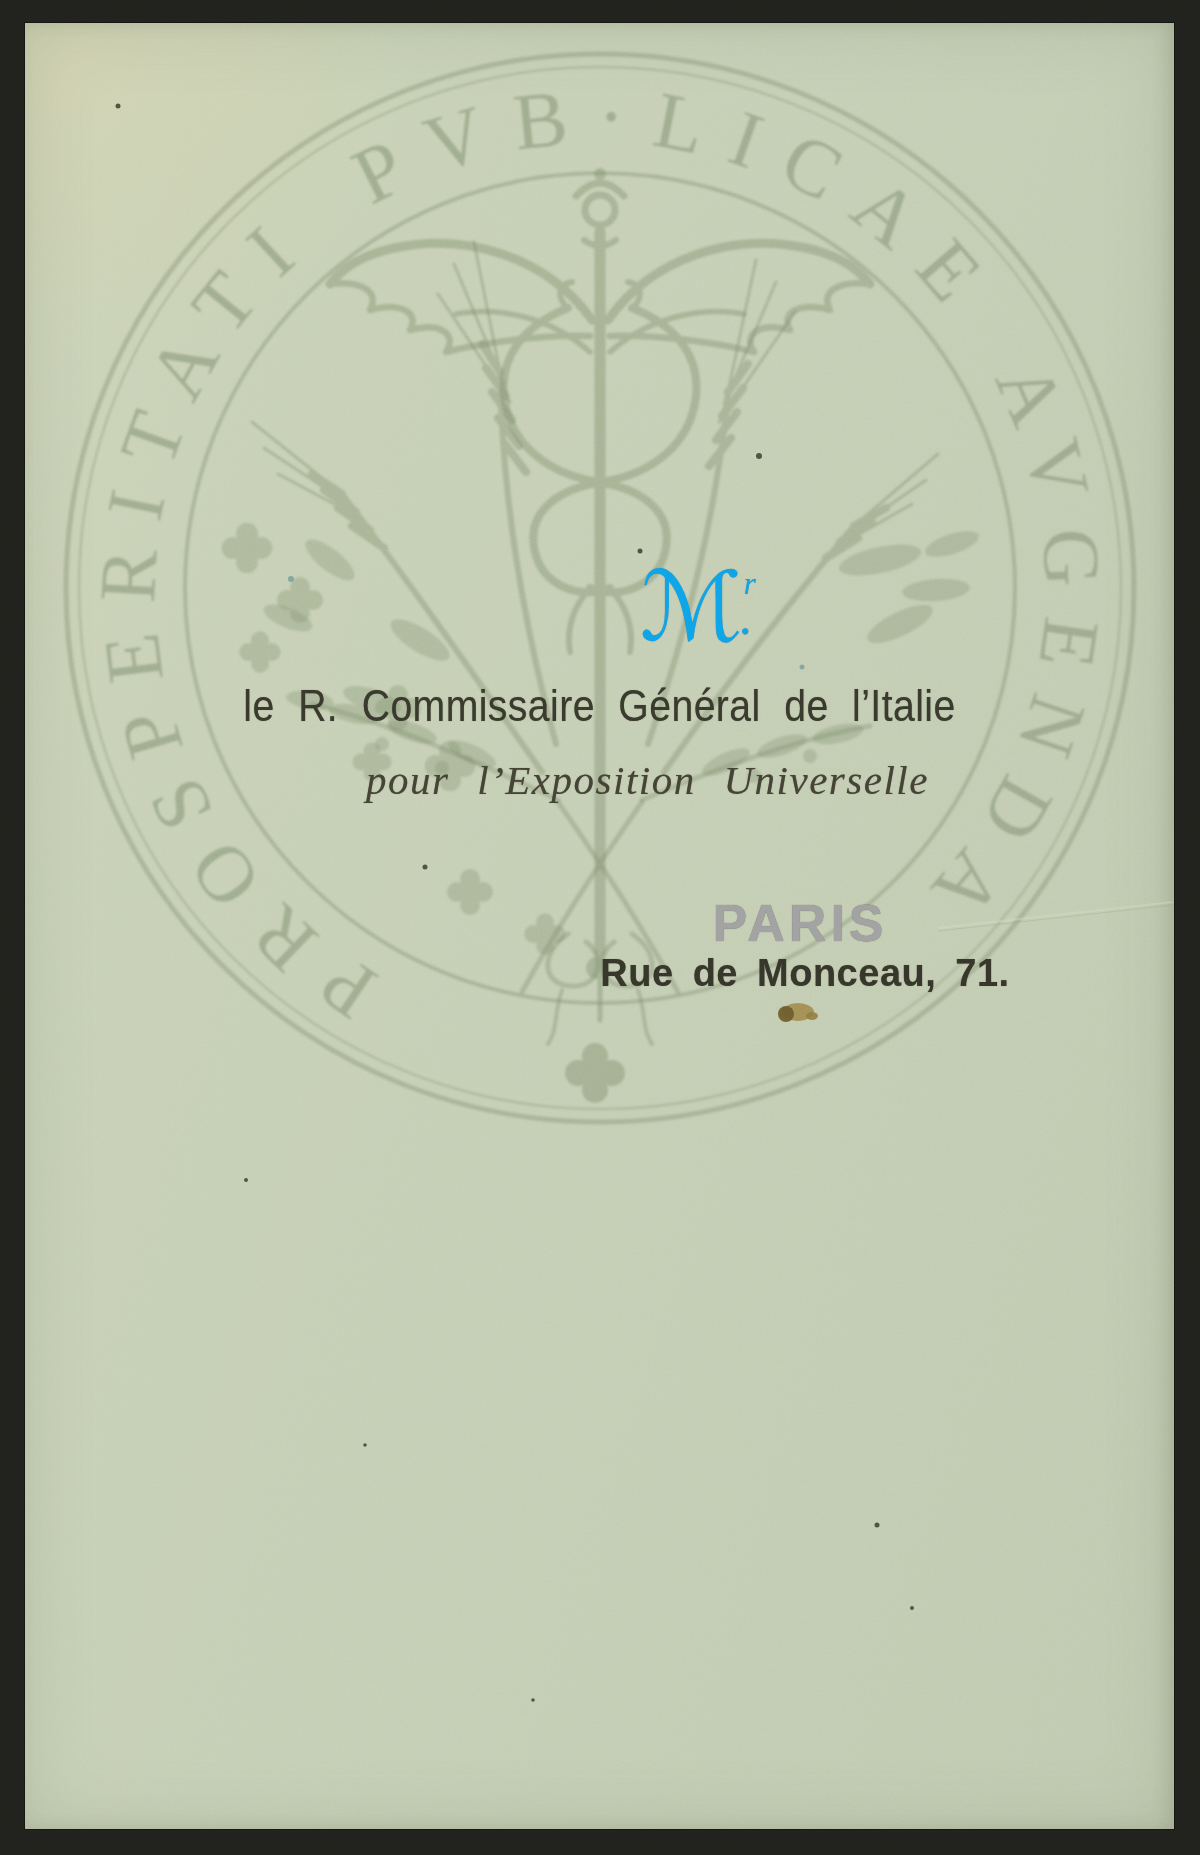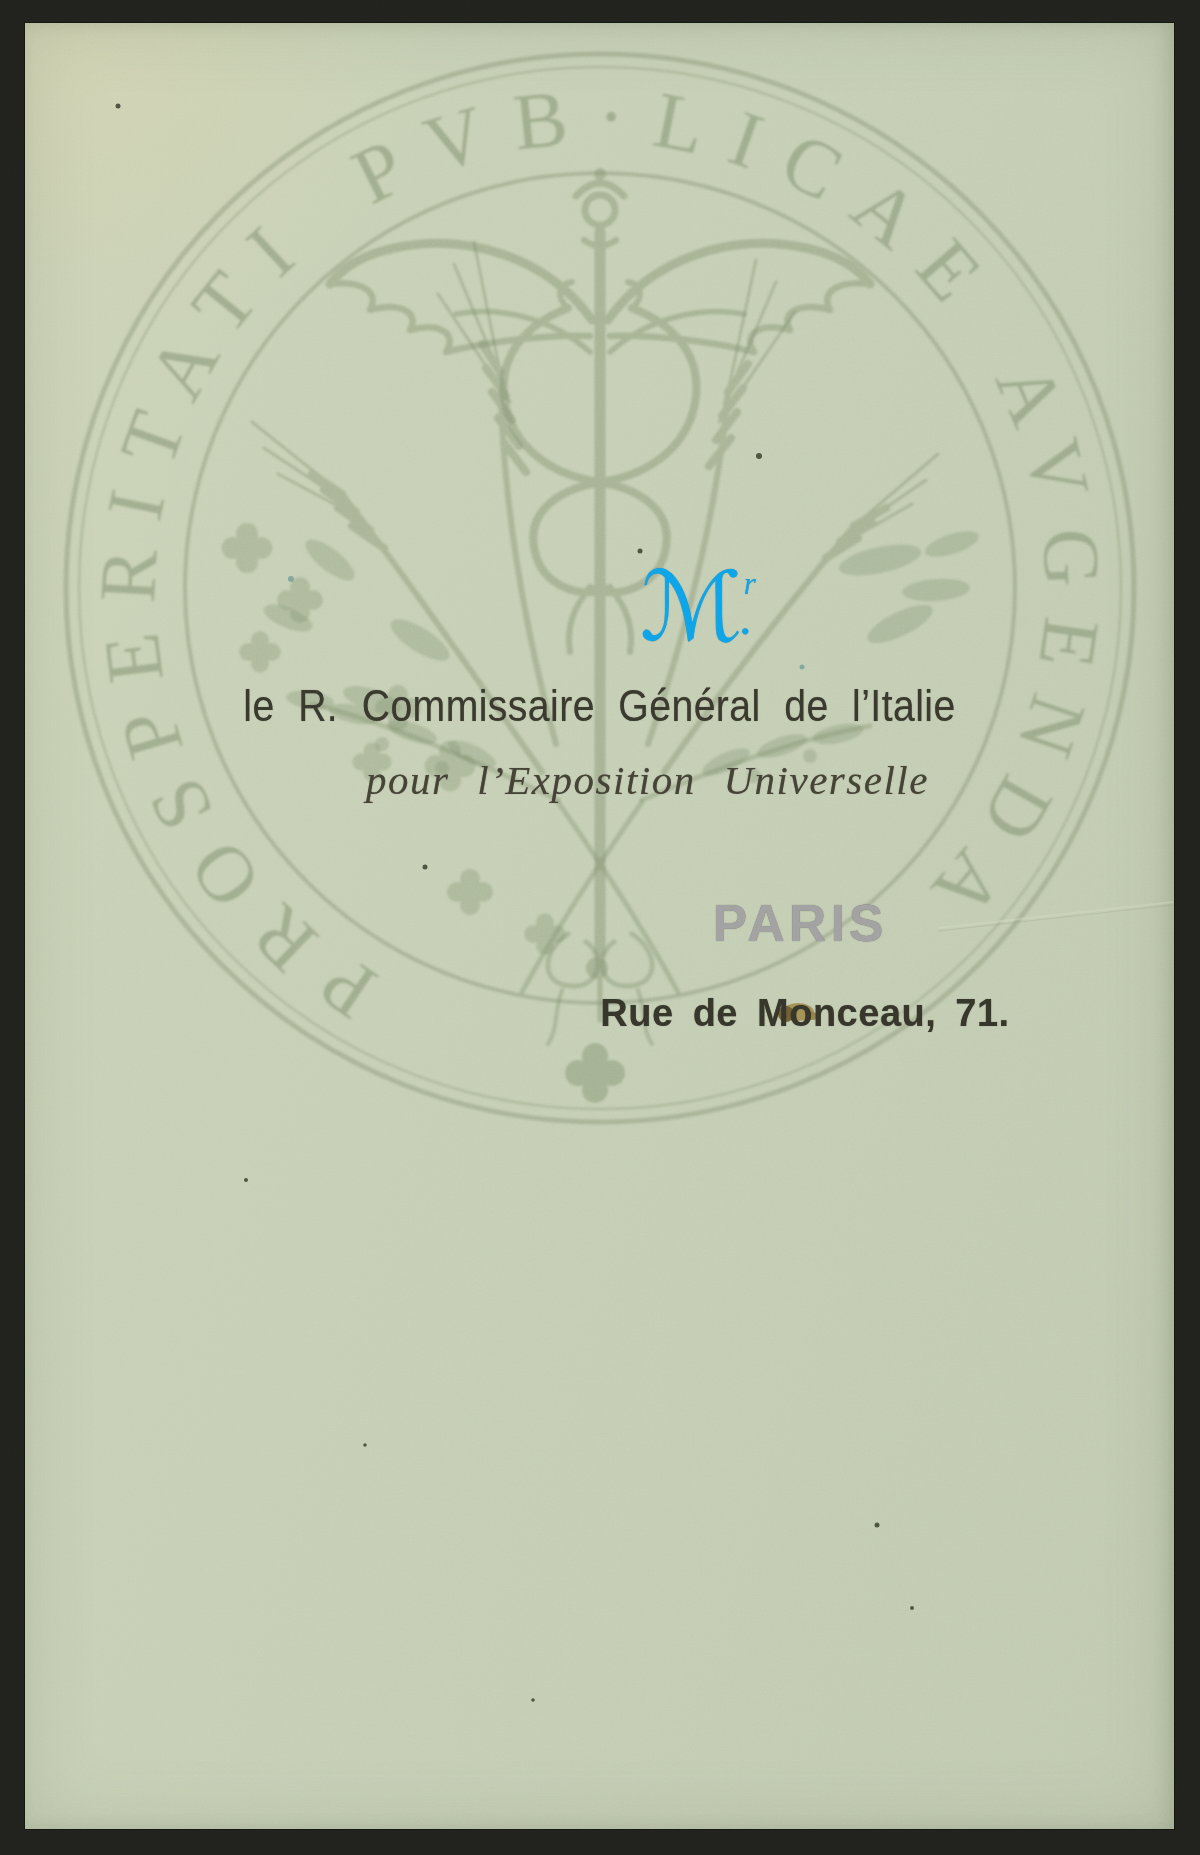--- a/index.html
+++ b/index.html
@@ -44,21 +44,21 @@
     color:#454436; text-shadow:0 0 1px rgba(69,68,54,0.5);padding-left:48px;
   }
   .city {
     left:590px; top:897px; width:420px; text-align:center;
     font-size:52px; font-weight:bold; letter-spacing:4px;
     color:#a3a3a3; text-shadow:0 0 1px rgba(47,46,37,0.6);
   }
   .street {
     left:595px; top:954px; width:420px; text-align:center;
     font-size:38px; font-weight:bold; letter-spacing:0.5px; word-spacing:8px;
-    color:#38372c; text-shadow:0 0 1px rgba(56,55,44,0.55);margin-top:40px;
+    color:#38372c; text-shadow:0 0 1px rgba(56,55,44,0.55);
   }
 </style>
 </head>
 <body>
 
 <div class="canvas">
   <div class="paper"></div>
 
   <svg class="art" viewBox="0 0 1200 1855">
     <defs>

